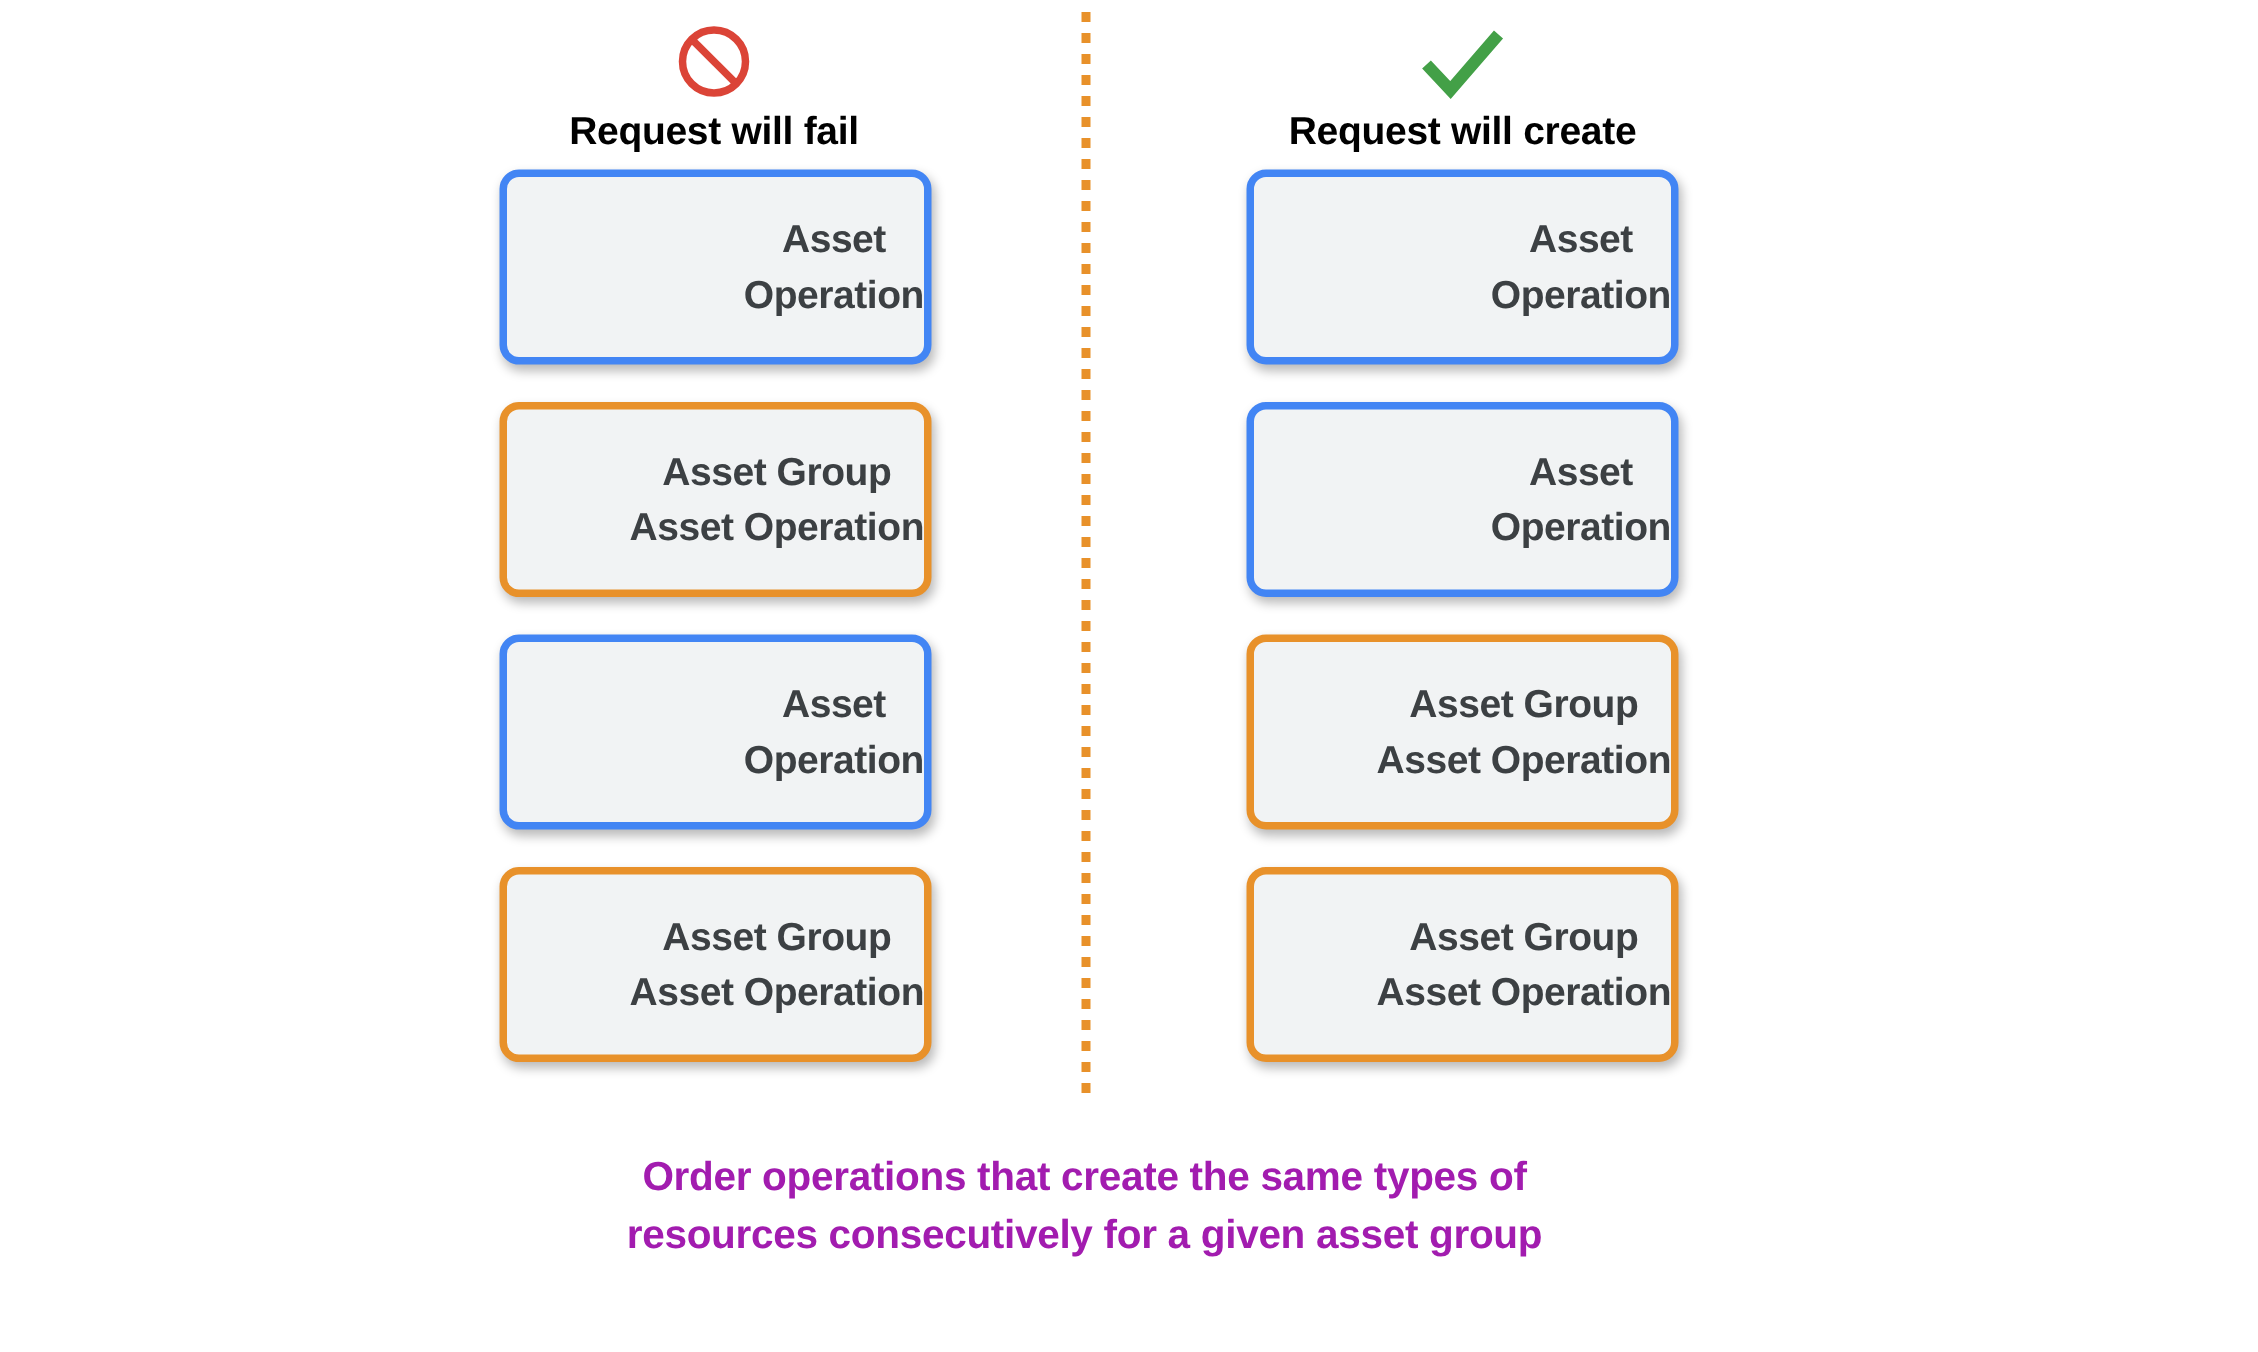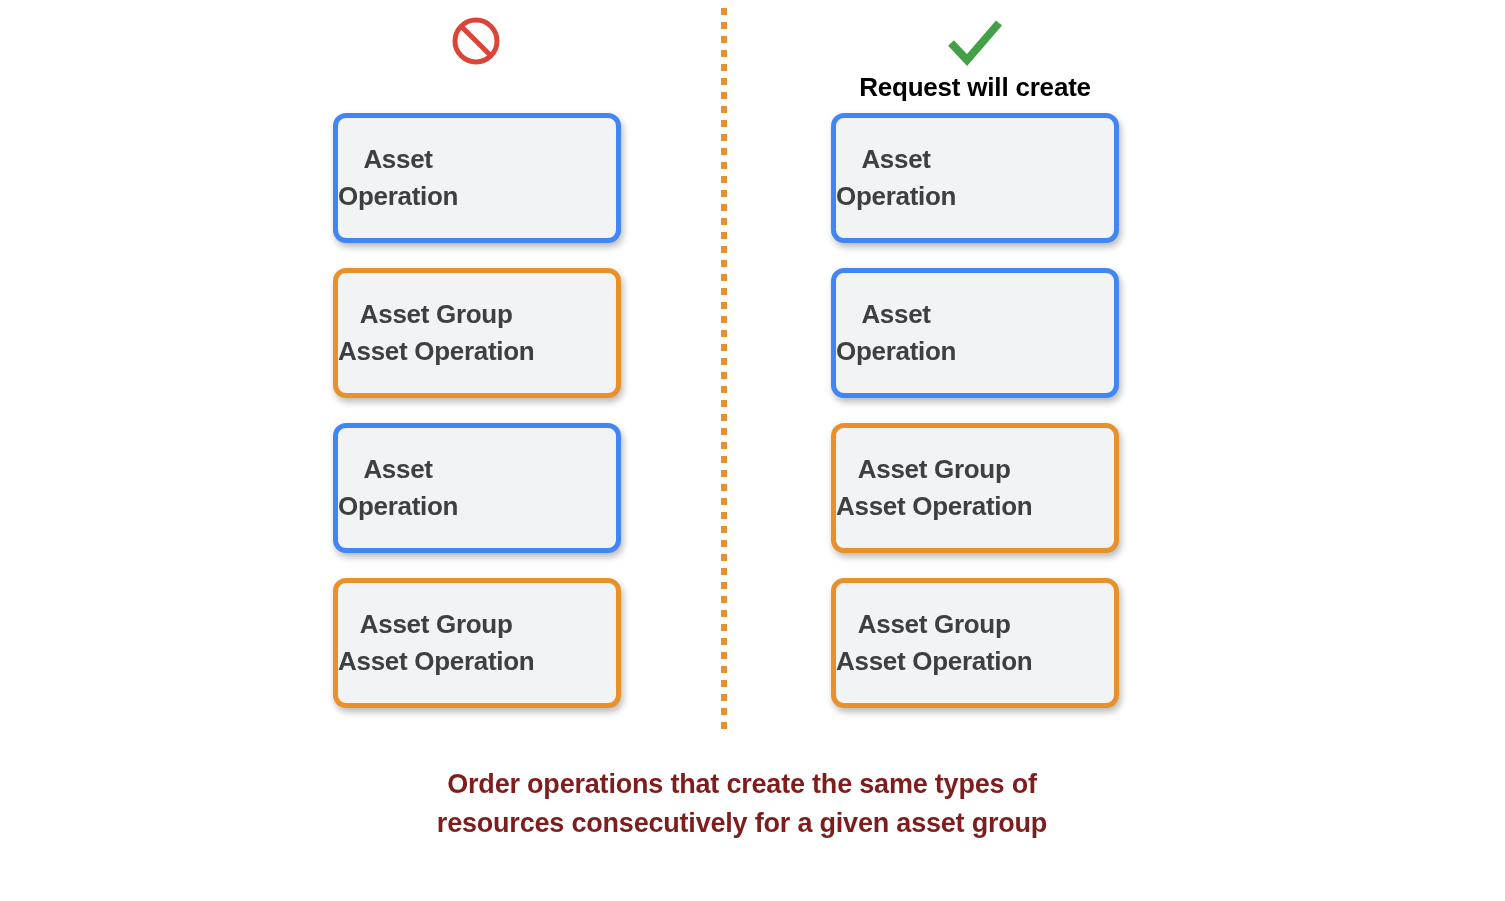--- a/index.html
+++ b/index.html
@@ -74,65 +74,66 @@
     box-sizing: border-box;
     width: 288px;
     height: 130px;
     margin-bottom: 25px;
     border-radius: 13px;
     border: 5px solid #4285F4;
     background: #F1F3F4;
     box-shadow: 2px 4px 7px rgba(0,0,0,0.28);
     display: flex;
     align-items: center;
-    justify-content: flex-start;
+    justify-content: flex-end;
   }
   .card:last-child { margin-bottom: 0; }
   .card.blue   { border-color: #4285F4; }
   .card.orange { border-color: #E8912A; }
 
   .card-text {
     font-size: 26px;
     font-weight: bold;
     color: #3C4043;
     line-height: 37px;
     text-align: center;
     letter-spacing: -0.3px;
     white-space: pre-line;
   }
 
   
   .caption {
     position: absolute;
-    left: 267px;
+    left: 248px;
     top: 765px;
     width: 950px;
     text-align: center;
     font-size: 27px;
     font-weight: bold;
-    color: #7f1d1d;
+    color: #a21caf;
     line-height: 39px;
     letter-spacing: -0.2px;
     white-space: pre-line;
   }
 </style>
 </head>
 <body>
 
 <div id="stage">
 
   <div class="divider"></div>
 
   <div class="col-header left">
     <div class="header-icon">
       <svg width="52" height="52" viewBox="0 0 52 52" aria-hidden="true">
         <circle cx="26" cy="26" r="21" fill="none" stroke="#DB4437" stroke-width="5"></circle>
         <line x1="11.2" y1="11.2" x2="40.8" y2="40.8" stroke="#DB4437" stroke-width="5" stroke-linecap="butt"></line>
       </svg>
     </div>
+    <div class="header-label">Request will fail</div>
   </div>
 
   <div class="col-header right">
     <div class="header-icon">
       <svg width="62" height="52" viewBox="0 0 62 52" aria-hidden="true">
         <polyline points="7,28 23,45 55,8" fill="none" stroke="#43A047" stroke-width="8" stroke-linecap="butt" stroke-linejoin="miter"></polyline>
       </svg>
     </div>
     <div class="header-label">Request will create</div>
   </div>

